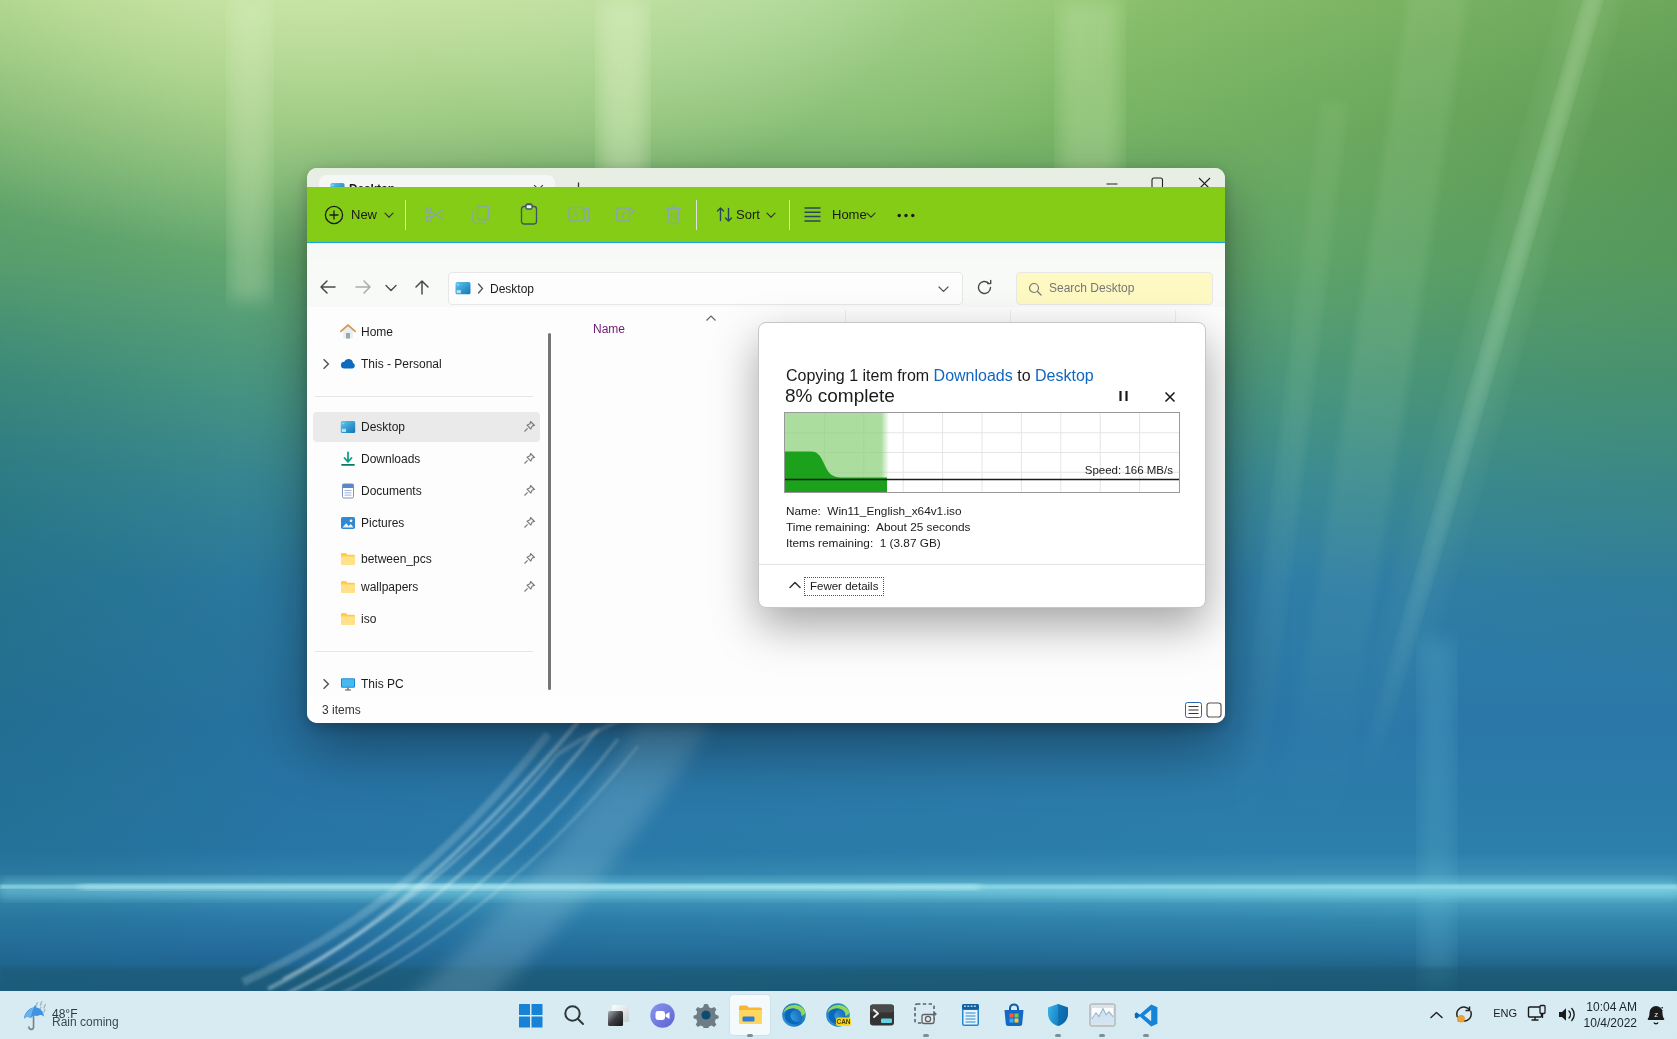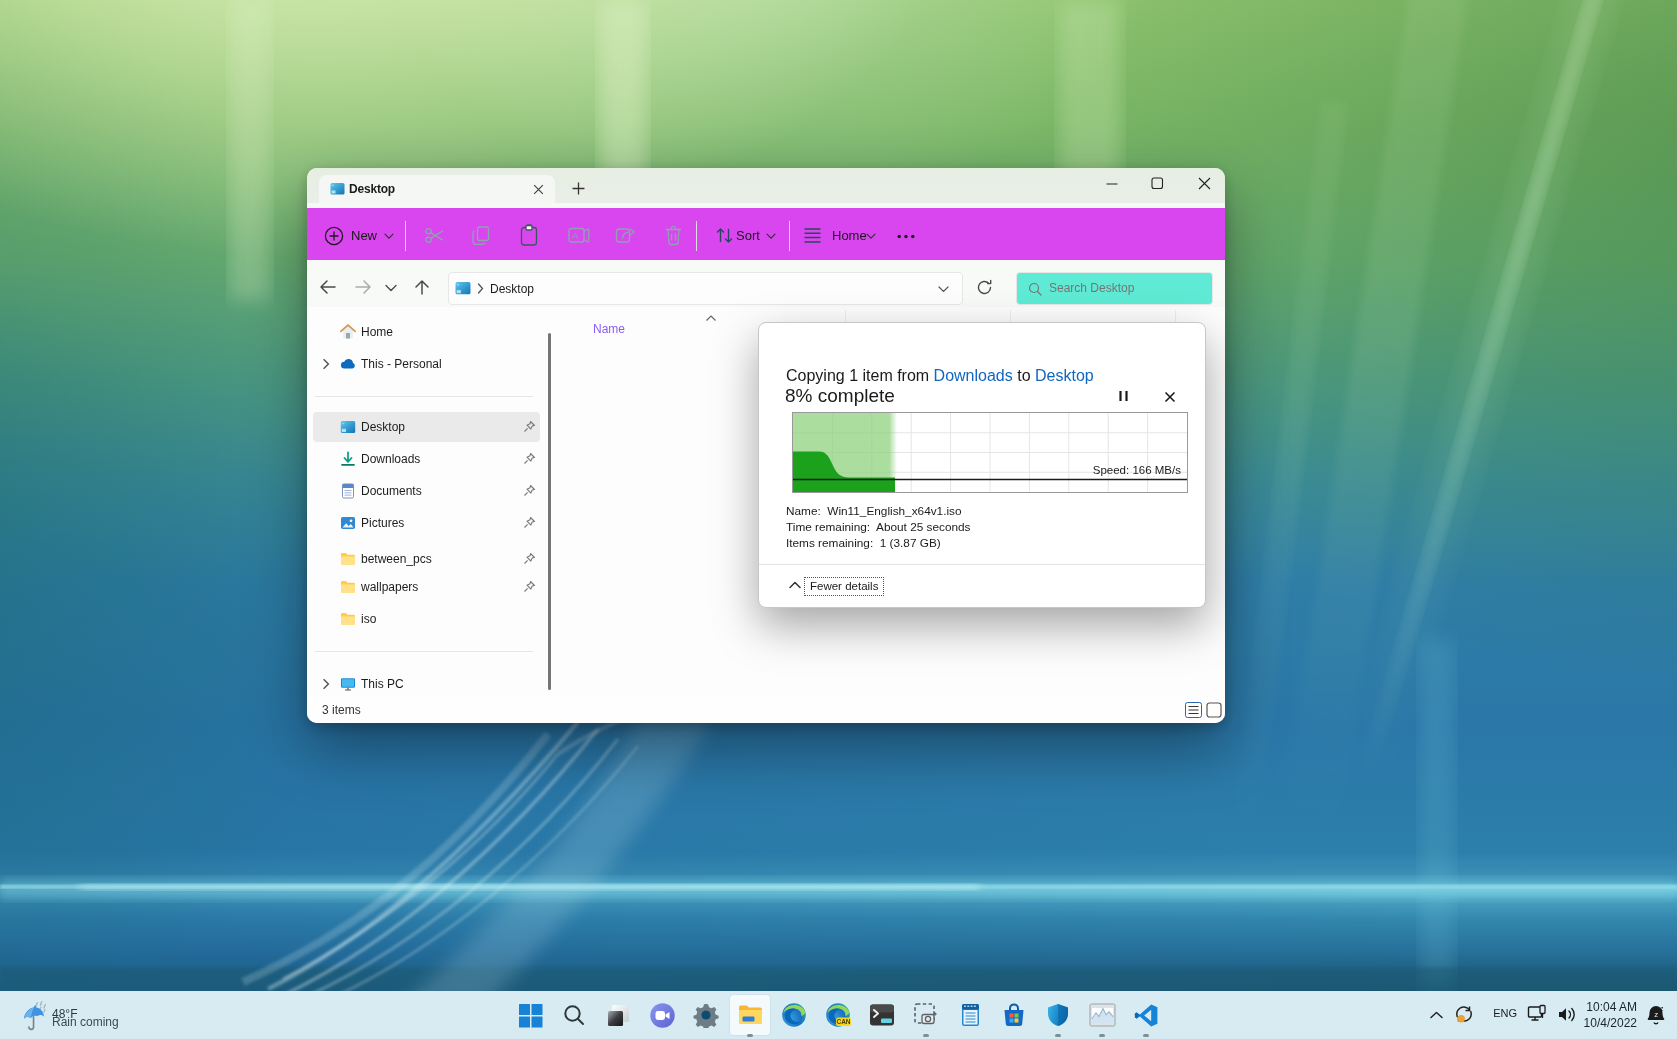--- a/index.html
+++ b/index.html
@@ -31,54 +31,54 @@
   overflow:hidden;
 }
 #tabrow { position:absolute; left:0; top:0; width:100%; height:35px;
   background:linear-gradient(180deg,#e6eee2,#eaeee8); }
 #tab { position:absolute; left:12px; top:7px; width:236px; height:28px;
   background:#f4f7f3; border-radius:8px 8px 0 0; }
 #tab .ttext { position:absolute; left:30px; top:7px; font-size:12px; color:#1c1c1c; font-weight:bold; letter-spacing:-0.2px; }
 #tab .tclose { position:absolute; left:213px; top:8px; width:13px; height:13px; }
 #tabplus { position:absolute; left:265px; top:14px; width:13px; height:13px; }
 #wincontrols { position:absolute; right:0; top:0; height:35px; }
-#toolbar { position:absolute; left:0; top:40px; width:100%; height:56px;
-  background:#d946ef; border-bottom:1px solid #0ea5e9; }
+#toolbar { position:absolute; left:0; top:19px; width:100%; height:56px;
+  background:#84cc16; border-bottom:1px solid #0ea5e9; }
 .vsep { position:absolute; top:13px; width:1px; height:30px; background:#dcdfdb; }
 #addrrow { position:absolute; left:0; top:92px; width:100%; height:47px; background:#f7faf6; }
 #crumb { position:absolute; left:141px; top:12px; width:515px; height:33px;
   background:#fdfdfd; border:1px solid #e7e7e7; border-radius:4px; }
 #searchbox { position:absolute; left:709px; top:12px; width:197px; height:33px;
-  background:#5eead4; border:1px solid #e7e7e7; border-radius:4px; }
+  background:#fef9c3; border:1px solid #e7e7e7; border-radius:4px; }
 #searchbox span { position:absolute; left:32px; top:8px; font-size:12px; color:#767676; }
 #content { position:absolute; left:0; top:139px; width:100%; height:390px; background:#fcfdfc; }
 #sidebar { position:absolute; left:0; top:0; width:243px; height:100%; }
 .srow { position:absolute; left:6px; width:227px; height:30px; border-radius:4px; }
 .srow .lbl { position:absolute; left:48px; top:8px; font-size:12px; color:#1d1d1d; }
 .srow .ic { position:absolute; left:27px; top:7px; width:16px; height:16px; }
 .srow .pin { position:absolute; right:4px; top:8px; width:13px; height:13px; }
 .srow .exp { position:absolute; left:7px; top:9px; width:12px; height:12px; }
 .sdiv { position:absolute; left:8px; width:218px; height:1px; background:#e6e6e6; }
 #sbscroll { position:absolute; left:241px; top:26px; width:3px; height:357px; background:#757575; border-radius:2px;}
-#colhead { position:absolute; left:286px; top:15px; font-size:12px; color:#8b5cf6; }
+#colhead { position:absolute; left:286px; top:15px; font-size:12px; color:#701a75; }
 #statusbar { position:absolute; left:0; top:529px; width:100%; height:26px; background:#fdfefd; }
 #statusbar .cnt { position:absolute; left:15px; top:6px; font-size:12px; color:#333; }
 
 
 #dialog { position:absolute; left:758px; top:322px; width:448px; height:286px;
   background:#fff; border-radius:8px; border:1px solid #c7c7c7;
   box-shadow:0 18px 45px rgba(0,0,0,0.35); overflow:hidden; }
 #dlgtitle { position:absolute; left:0; top:0; width:100%; height:33px;
   background:linear-gradient(180deg,#e4f2e6,#eef7ef); }
 #dlgtitle .txt { position:absolute; left:29px; top:10px; font-size:12px; color:#1a1a1a; }
 #dlgbody { position:absolute; left:0; top:33px; width:100%; }
 .dline { position:absolute; font-size:16px; color:#1b1b1b; }
 .blue { color:#1166c0; }
 #graph { position:absolute; left:25px; top:56px; width:396px; height:81px;
-  background:#fff; border:1px solid #999;margin-left:8px; }
+  background:#fff; border:1px solid #999; }
 #dtl { position:absolute; left:27px; font-size:11.8px; color:#1b1b1b; line-height:16px; }
 #dlgsep { position:absolute; left:0; top:241px; width:100%; height:1px; background:#e3e3e3; }
 #fewer { position:absolute; left:45px; top:254px; font-size:11.5px; color:#1b1b1b;
   border:1px dotted #555; padding:2px 5px 3px 5px; }
 
 
 #taskbar {
   position:absolute; left:0; top:991px; width:1677px; height:48px;
   background:linear-gradient(180deg,#d9ecf4,#d6eaf2);
 }

